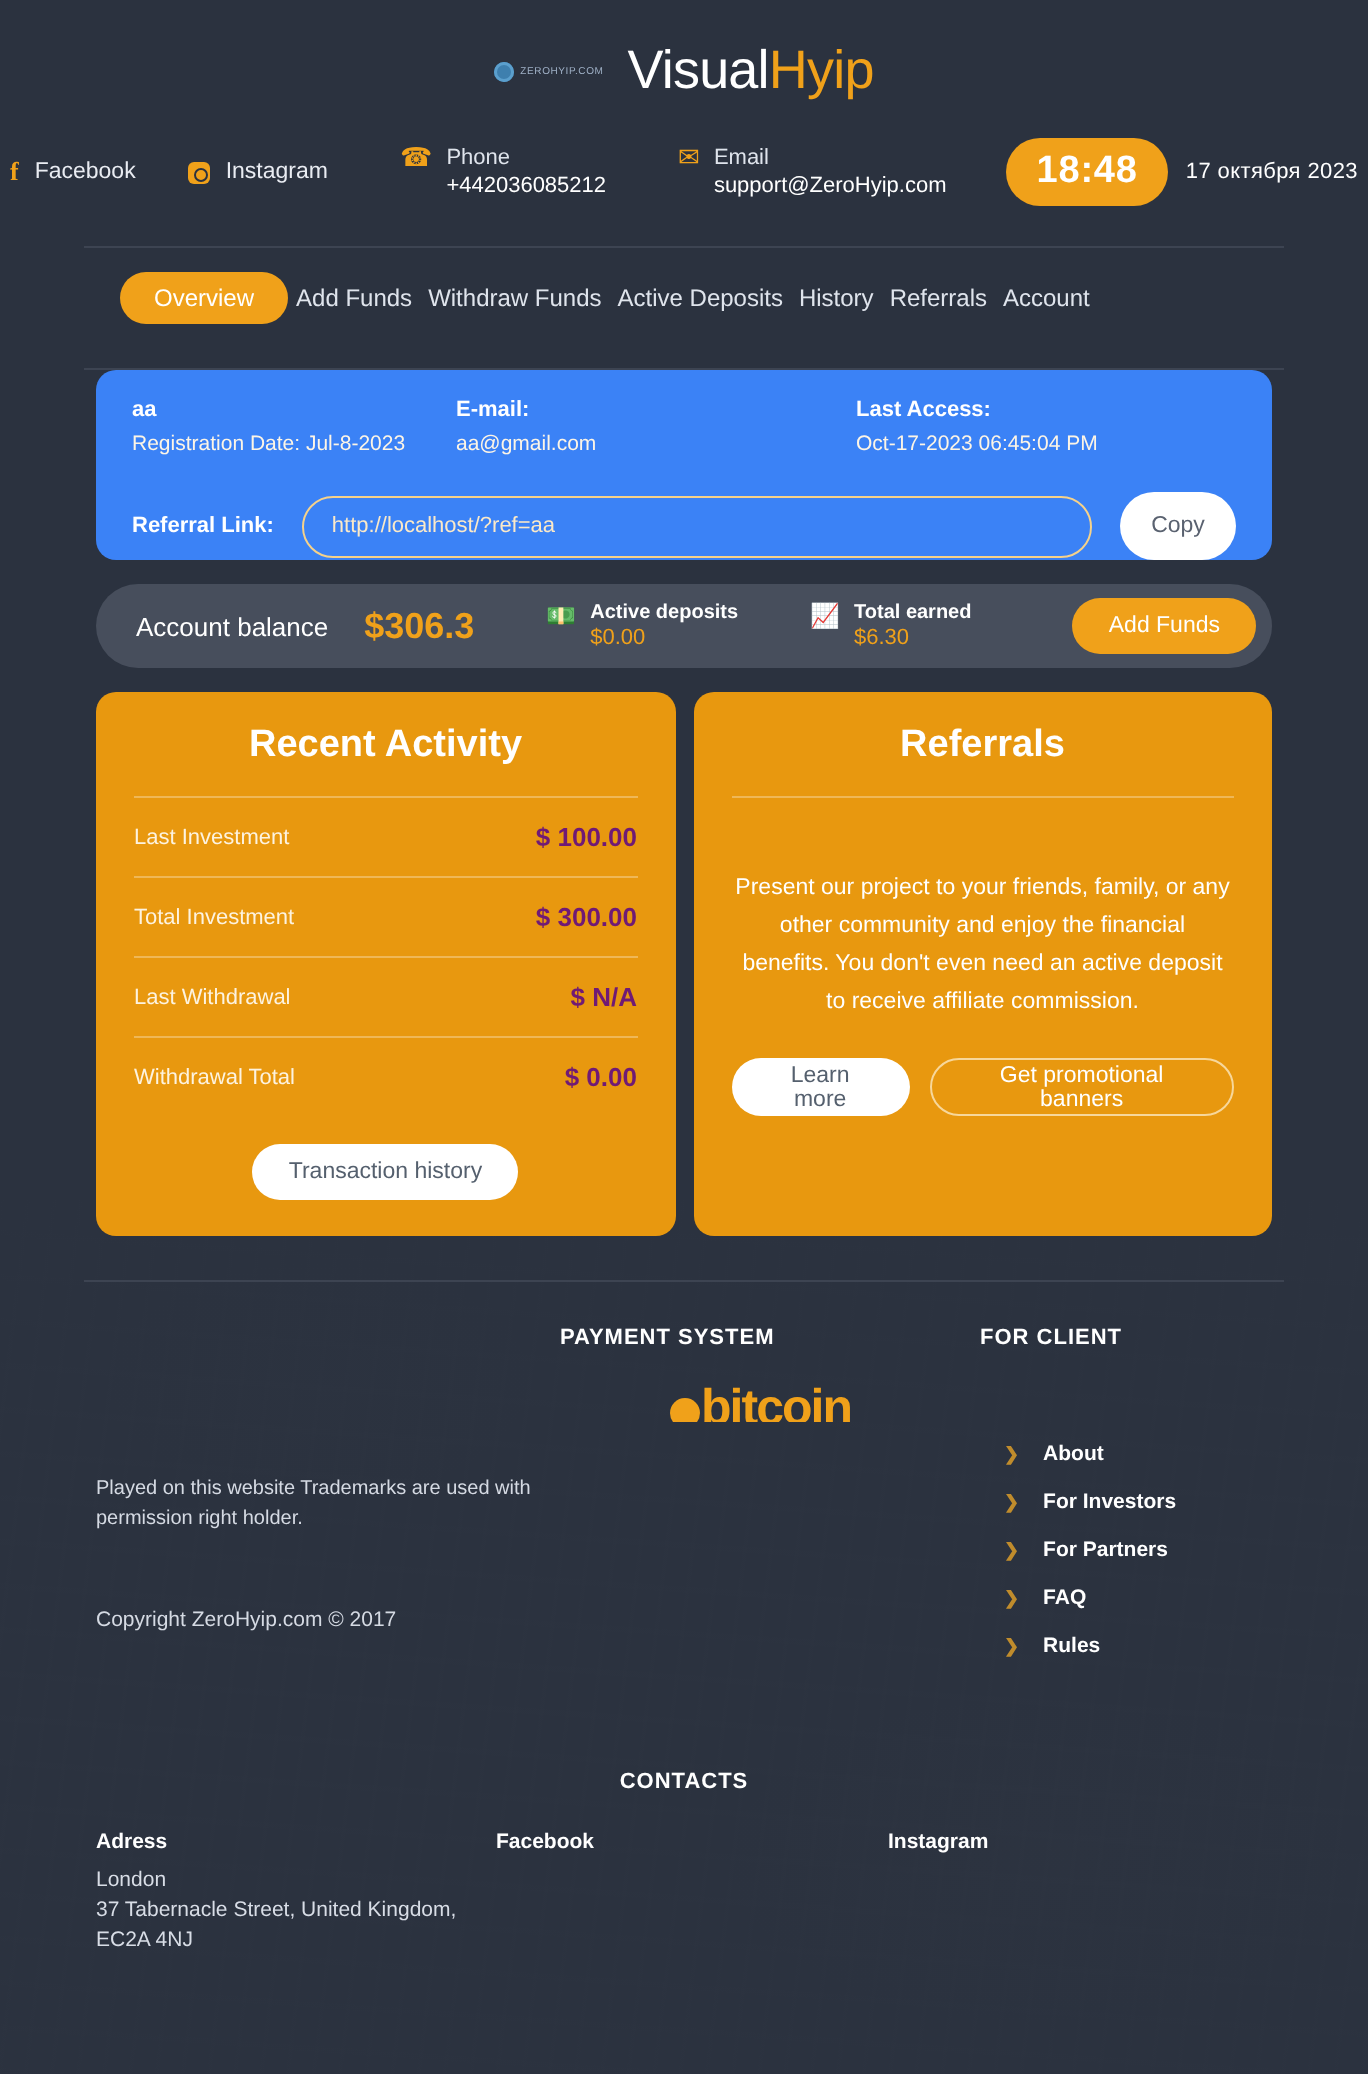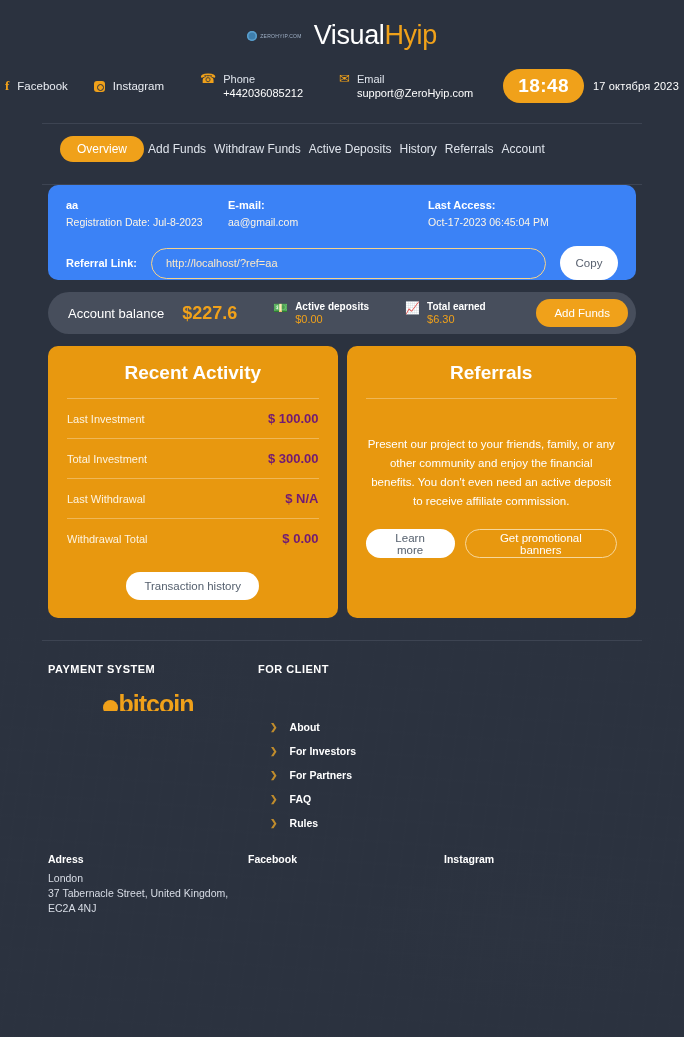--- a/index.html
+++ b/index.html
@@ -320,21 +320,21 @@
     </div>
     <div class="ref-row">
       <div class="ref-lbl">Referral Link:</div>
       <input class="ref-input" type="text" placeholder="http://localhost/?ref=aa" style="">
       <button class="copy-btn">Copy</button>
     </div>
   </div>
 
   <div class="balance">
     <div class="bal-lbl">Account balance</div>
-    <div class="bal-val">$227.6</div>
+    <div class="bal-val">$306.3</div>
     <div class="stat">
       <span class="sglyph">💵</span>
       <span>
         <span class="st-l" style="display:block">Active deposits</span>
         <span class="st-v" style="display:block">$0.00</span>
       </span>
     </div>
     <div class="stat">
       <span class="sglyph">📈</span>
       <span>
@@ -378,20 +378,24 @@
         <button class="btn-ghost">Get promotional banners</button>
       </div>
     </div>
 
   </div>
 
   <div class="rule3"></div>
 
   <footer>
     <div class="f-grid">
+      <div class="f-left">
+        <div class="f-note">Played on this website Trademarks are used with permission right holder.</div>
+        <div class="f-copy">Copyright ZeroHyip.com © 2017</div>
+      </div>
       <div class="f-mid">
         <div class="f-head" style="text-align:left">PAYMENT SYSTEM</div>
         <div class="btc-logo">
           <span class="btc-word"><span class="bmark"></span><span>bitcoin</span></span>
         </div>
       </div>
       <div class="f-right">
         <div class="f-head">FOR CLIENT</div>
         <div class="f-links">
           <div class="f-link">
@@ -411,20 +415,21 @@
             <span>FAQ</span>
           </div>
           <div class="f-link">
             <span class="chev">❯</span>
             <span>Rules</span>
           </div>
         </div>
       </div>
     </div>
 
+    <div class="contacts-h">CONTACTS</div>
 
     <div class="c-grid">
       <div class="c-col1">
         <div class="c-h">Adress</div>
         <div class="c-v" style="white-space:pre-line">London
 37 Tabernacle Street, United Kingdom, EC2A 4NJ</div>
       </div>
       <div class="c-col2">
         <div class="c-h">Facebook</div>
       </div>

